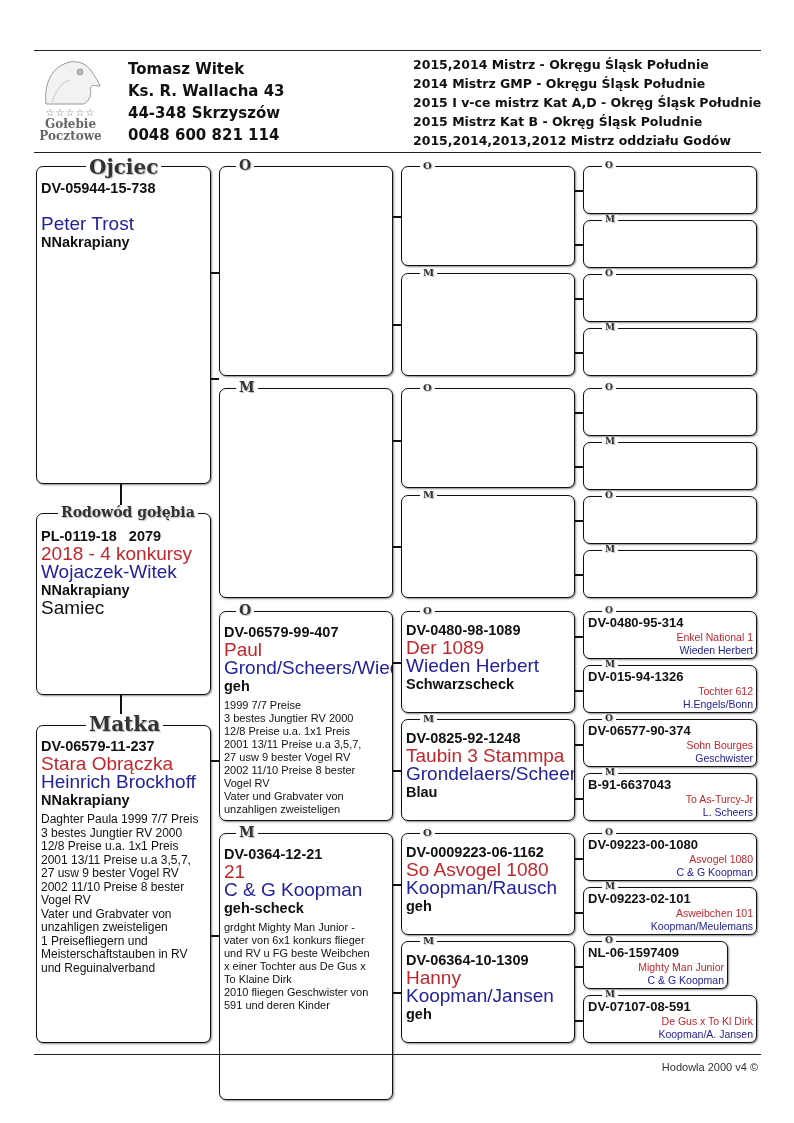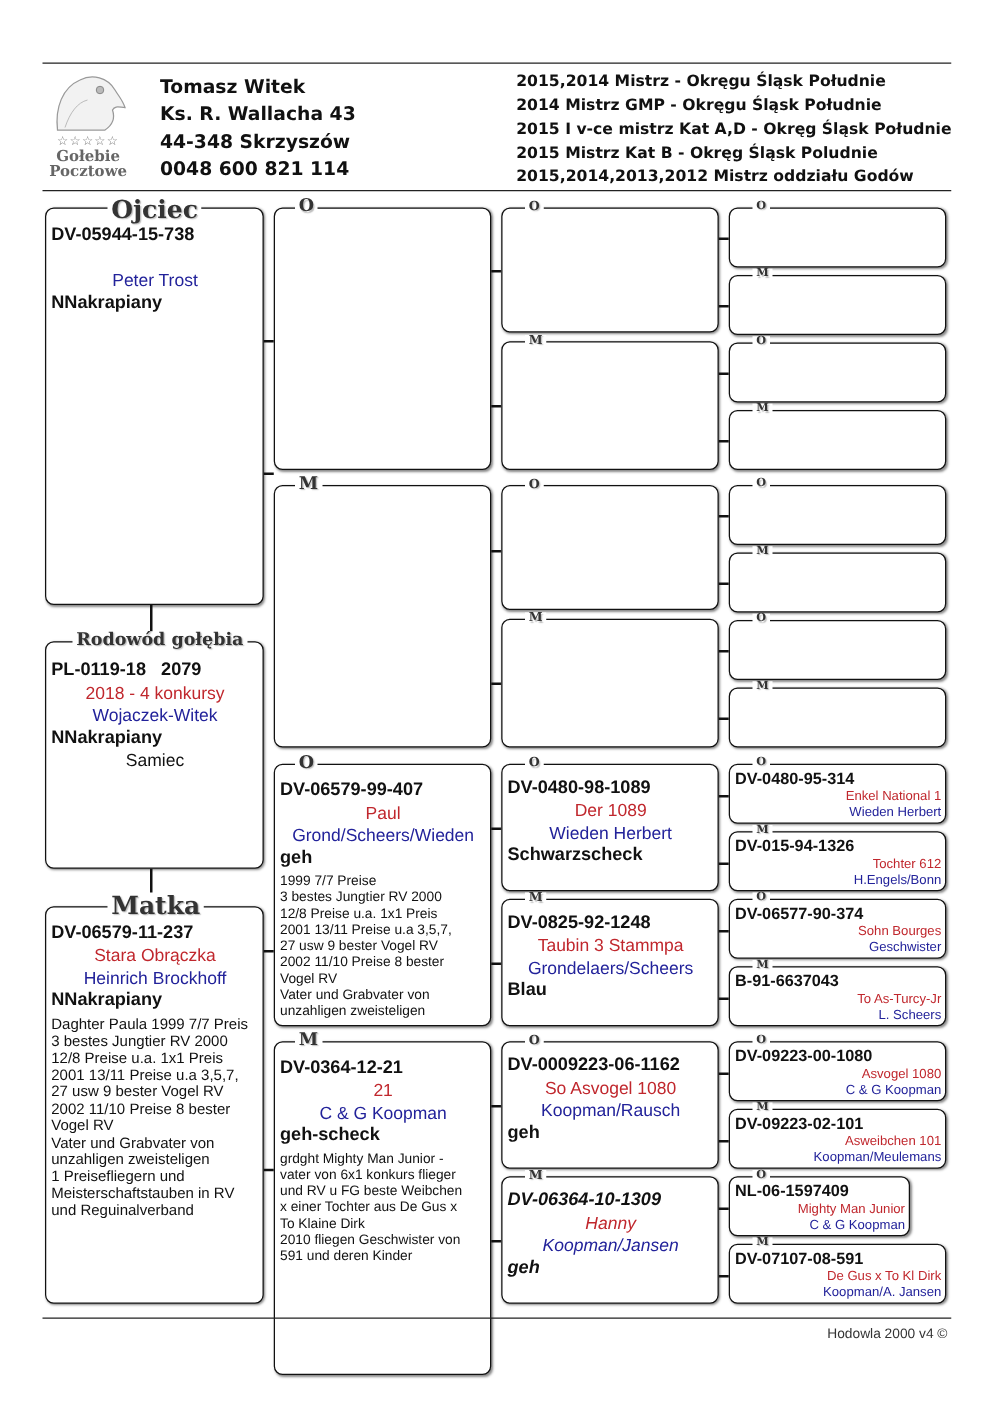--- a/index.html
+++ b/index.html
@@ -16,21 +16,21 @@
   .lbl.big { font-size: 20px; }
   .lbl.med { font-size: 14px; }
   .lbl.sm { font-size: 10px; }
   .lbl.xs { font-size: 9px; }
   .conn-h { position: absolute; height: 1.5px; background: #111; }
   .conn-v { position: absolute; width: 2px; background: #111; }
   .red { color: #c0272d; }
   .blue { color: #22229a; }
   .bold { font-weight: bold; }
   .content { position: absolute; left: 4px; right: 3px; }
-  .f14 { font-size: 14px; line-height: 18px; text-align: center; }
+  .f14 { font-size: 19px; line-height: 18px; }
   .f11 { font-size: 11px; line-height: 13px; }
   .f10 { font-size: 10.5px; line-height: 12.5px; text-align: right; }
   .f13 { font-size: 13px; line-height: 16px; }
   .f12 { font-size: 12px; line-height: 13.5px; }
   .f14b { font-size: 14.5px; line-height: 18px; font-weight: bold; }
   .footer { position: absolute; right: 36px; top: 1061px; font-size: 11px; color: #333; }
 </style>
 </head>
 <body>
 
@@ -198,21 +198,21 @@
 <div class="box" style="left:401px; top:833px; width:174px; height:102px;">
   <div class="content" style="top:9px;">
     <div class="f14b">DV-0009223-06-1162</div>
     <div class="f14 red">So Asvogel 1080</div>
     <div class="f14 blue">Koopman/Rausch</div>
     <div class="f14b">geh</div>
   </div>
 </div>
 <div class="lbl sm" style="left:420px; top:828px;">O</div>
 
-<div class="box" style="left:401px; top:941px; width:174px; height:102px;font-style:italic;">
+<div class="box" style="left:401px; top:941px; width:174px; height:102px;">
   <div class="content" style="top:9px;">
     <div class="f14b">DV-06364-10-1309</div>
     <div class="f14 red">Hanny</div>
     <div class="f14 blue">Koopman/Jansen</div>
     <div class="f14b">geh</div>
   </div>
 </div>
 <div class="lbl sm" style="left:420px; top:936px;">M</div>
 
 <div class="conn-h" style="left:575px; top:190px; width:8px;"></div>

